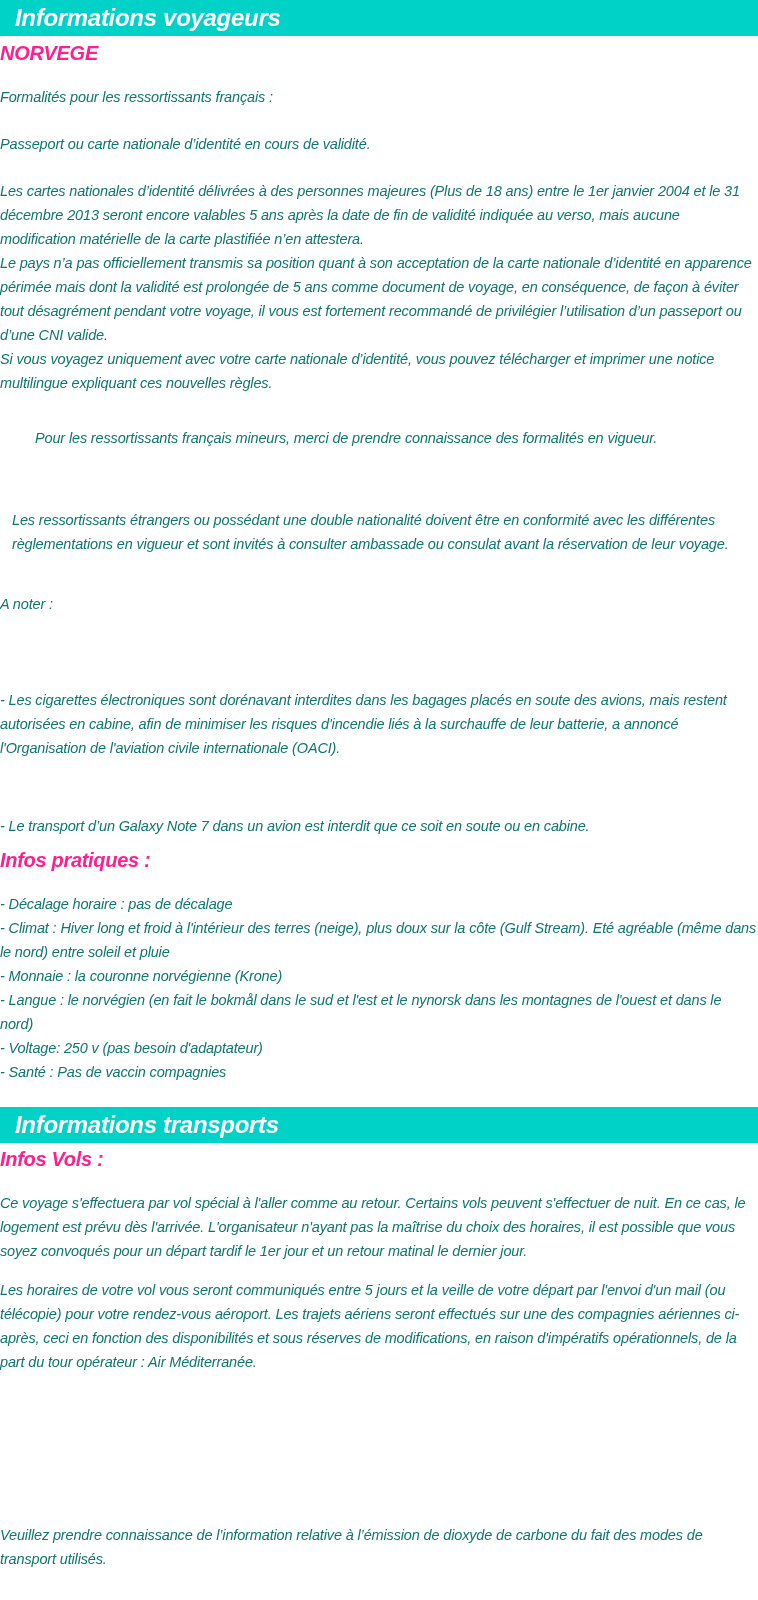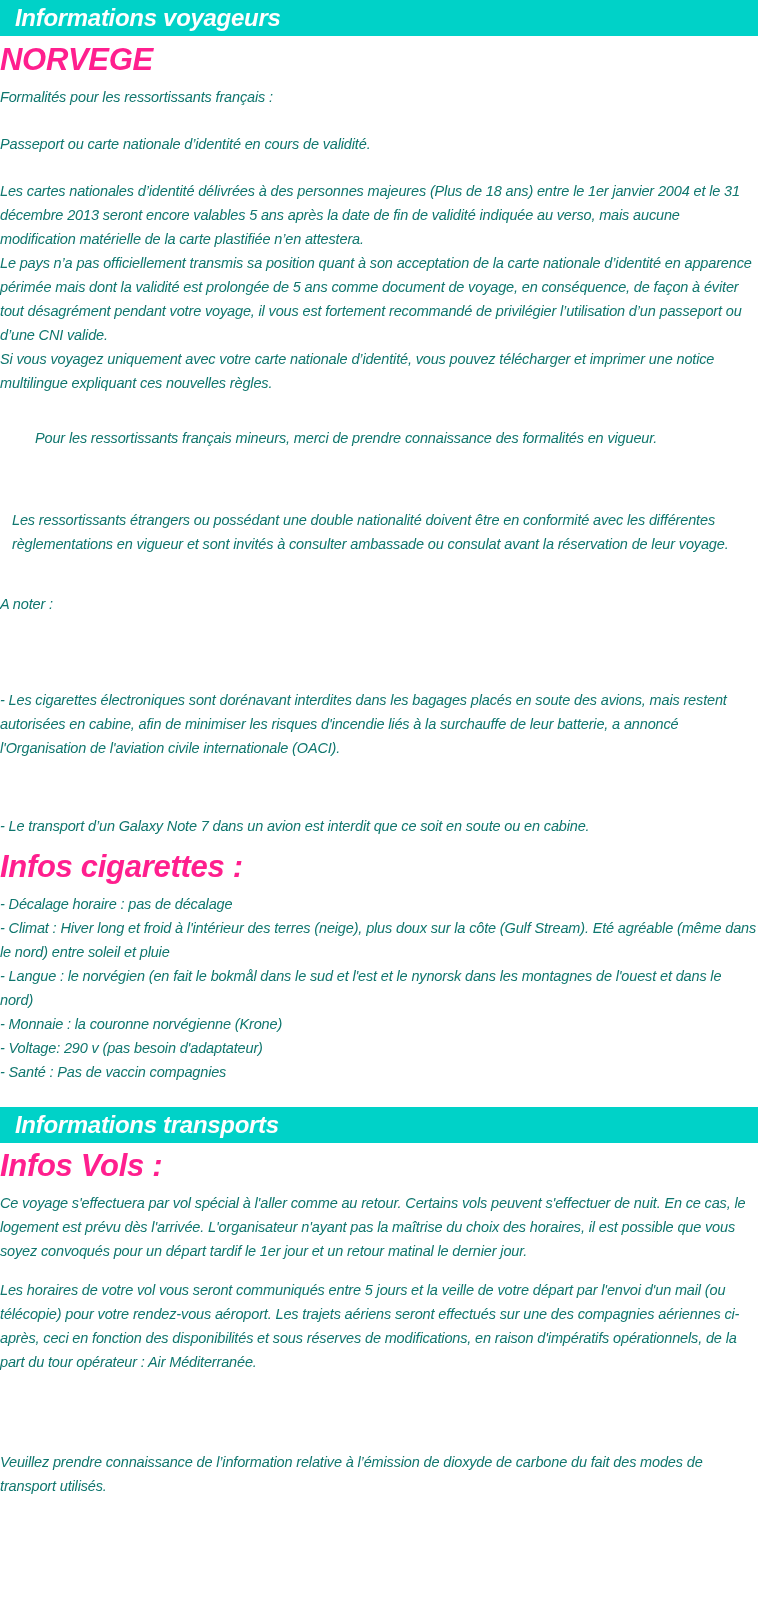--- a/index.html
+++ b/index.html
@@ -22,21 +22,21 @@
       padding-left: 15px;
       font-size: 24px;
       font-style: italic;
       font-weight: bold;
       letter-spacing: -0.3px;
     }
     .pink-title {
       color: #ff1f8e;
       font-style: italic;
       font-weight: bold;
-      font-size: 31px;
+      font-size: 20px;
       letter-spacing: -0.3px;
       margin: 0;
       padding: 0;
     }
     .p {
       font-style: italic;
       font-size: 14.5px;
       line-height: 24px;
       margin: 0;
       padding: 0;
@@ -62,30 +62,30 @@
   </div>
 
   <p class="block p" style="top:426px;margin-left:35px;">Pour les ressortissants français mineurs, merci de prendre connaissance des formalités en vigueur.</p>
   <p class="block p" style="top:508px;padding-left:12px;">Les ressortissants étrangers ou possédant une double nationalité doivent être en conformité avec les différentes règlementations en vigueur et sont invités à consulter ambassade ou consulat avant la réservation de leur voyage.</p>
   <p class="block p" style="top:592px;">A noter :</p>
   <p class="block p" style="top:688px;font-style:italic;">- Les cigarettes électroniques sont dorénavant interdites dans les bagages placés en soute des avions, mais restent autorisées en cabine, afin de minimiser les risques d'incendie liés à la surchauffe de leur batterie, a annoncé l'Organisation de l'aviation civile internationale (OACI).</p>
   <p class="block p" style="top:814px;font-style:italic;">- Le transport d’un Galaxy Note 7 dans un avion est interdit que ce soit en soute ou en cabine.</p>
 </div>
 
 <div>
-  <h2 class="block pink-title" style="top:849px;">Infos cigarettes :</h2>
+  <h2 class="block pink-title" style="top:849px;">Infos pratiques :</h2>
   <div class="block" style="top:892px;">
     <p class="p">- Décalage horaire : pas de décalage</p>
     <p class="p">- Climat : Hiver long et froid à l'intérieur des terres (neige), plus doux sur la côte (Gulf Stream). Eté agréable (même dans le nord) entre soleil et pluie</p>
+    <p class="p">- Monnaie : la couronne norvégienne (Krone)</p>
     <p class="p">- Langue : le norvégien (en fait le bokmål dans le sud et l'est et le nynorsk dans les montagnes de l'ouest et dans le nord)</p>
-    <p class="p">- Monnaie : la couronne norvégienne (Krone)</p>
-    <p class="p">- Voltage: 290 v (pas besoin d'adaptateur)</p>
+    <p class="p">- Voltage: 250 v (pas besoin d'adaptateur)</p>
     <p class="p">- Santé : Pas de vaccin compagnies</p>
   </div>
 </div>
 
 <div>
   <div class="block section-banner" style="top:1107px;">Informations transports</div>
   <h2 class="block pink-title" style="top:1148px;">Infos Vols :</h2>
   <p class="block p" style="top:1191px;">Ce voyage s'effectuera par vol spécial à l'aller comme au retour. Certains vols peuvent s'effectuer de nuit. En ce cas, le logement est prévu dès l'arrivée. L'organisateur n'ayant pas la maîtrise du choix des horaires, il est possible que vous soyez convoqués pour un départ tardif le 1er jour et un retour matinal le dernier jour.</p>
   <p class="block p" style="top:1278px;">Les horaires de votre vol vous seront communiqués entre 5 jours et la veille de votre départ par l'envoi d'un mail (ou télécopie) pour votre rendez-vous aéroport. Les trajets aériens seront effectués sur une des compagnies aériennes ci-après, ceci en fonction des disponibilités et sous réserves de modifications, en raison d'impératifs opérationnels, de la part du tour opérateur : Air Méditerranée.</p>
-  <p class="block p" style="top:1450px;">Veuillez prendre connaissance de l’information relative à l’émission de dioxyde de carbone du fait des modes de transport utilisés.</p>
+  <p class="block p" style="top:1523px;">Veuillez prendre connaissance de l’information relative à l’émission de dioxyde de carbone du fait des modes de transport utilisés.</p>
 </div>
 
 </body></html>

